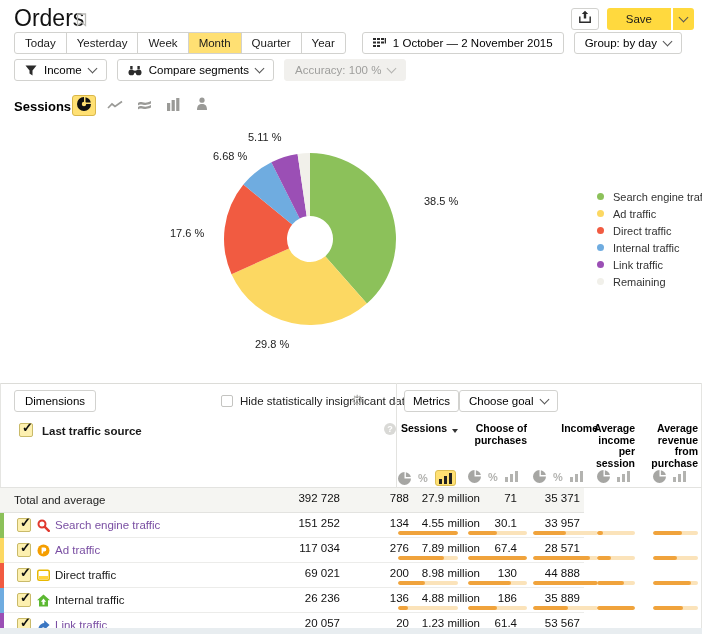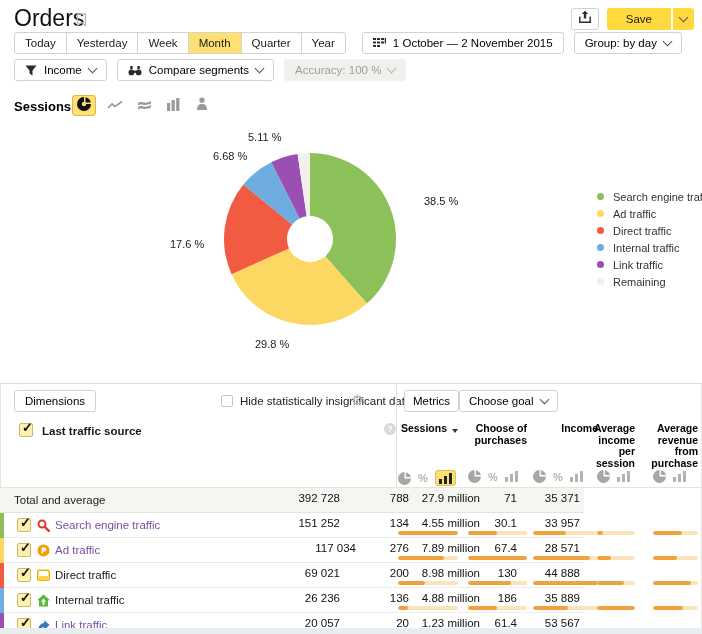--- a/index.html
+++ b/index.html
@@ -204,21 +204,21 @@
     <path d="M310,33 A86,86 0 0 1 366.8728204178341,183.50955198821953 L325.210172902444,136.25255460150058 A23,23 0 0 0 310,96 Z" fill="#8cc15a"></path>
     <path d="M366.8728204178341,183.50955198821953 A86,86 0 0 1 231.50852348329875,154.14382042732603 L289.00809348971944,128.39892871893602 A23,23 0 0 0 325.210172902444,136.25255460150058 Z" fill="#fcd862"></path>
     <path d="M231.50852348329875,154.14382042732603 A86,86 0 0 1 243.3927368229089,64.59896607547131 L292.1864296154291,104.45088627599814 A23,23 0 0 0 289.00809348971944,128.39892871893602 Z" fill="#f15b41"></path>
     <path d="M243.3927368229089,64.59896607547131 A86,86 0 0 1 271.34247574177317,42.1781553318029 L299.66135979140444,98.4546229375752 A23,23 0 0 0 292.1864296154291,104.45088627599814 Z" fill="#6face0"></path>
     <path d="M271.34247574177317,42.1781553318029 A86,86 0 0 1 297.56160301360404,33.904252277750004 L306.6734519687546,96.24183491149128 A23,23 0 0 0 299.66135979140444,98.4546229375752 Z" fill="#9b4fb5"></path>
     <path d="M297.56160301360404,33.904252277750004 A86,86 0 0 1 310,33 L310,96 A23,23 0 0 0 306.6734519687546,96.24183491149128 Z" fill="#f1f0ea"></path>
   </svg>
 <div>
     <div class="pie-label" style="left: 424px; top: 195px;">38.5 %</div>
     <div class="pie-label" style="left: 255px; top: 338px;">29.8 %</div>
-    <div class="pie-label" style="left: 170px; top: 238px;">17.6 %</div>
+    <div class="pie-label" style="left: 170px; top: 227px;">17.6 %</div>
     <div class="pie-label" style="left: 213px; top: 150px;">6.68 %</div>
     <div class="pie-label" style="left: 248px; top: 131px;">5.11 %</div>
   </div>
 <div class="abs legend">
     <div class="legend-item">
       <span class="legend-dot" style="background:#8cc15a"></span>
       <span class="legend-txt">Search engine traffic</span>
     </div>
     <div class="legend-item">
       <span class="legend-dot" style="background:#fcd862"></span>
@@ -395,21 +395,21 @@
     <div class="trow" style="top: 538px;">
       <div class="stripe" style="background:#fcd862"></div>
       <div class="cb-y" style="position:absolute;left:17px;top:5px"></div>
       <span style="position:absolute;left:37px;top:6px;display:inline-flex">
         <svg width="13" height="13" viewBox="0 0 13 13">
           <circle cx="6.5" cy="6.5" r="6" fill="#f59e00"></circle>
           <path d="M4.6,3.4 h2.7 a2,2 0 0 1 0,4 h-1.2 v2.2 h-1.5 Z" fill="#fff"></path>
         </svg>
       </span>
       <a class="row-label" style="color:#7a4fa3;text-decoration:none">Ad traffic</a>
-      <div class="cellval" style="right: 228px; width: 80px;">117 034</div>
+      <div class="cellval" style="right: 244px; width: 80px;">117 034</div>
       <div class="bartrack" style="left: 398px; width: 60px;">
         <div class="barfill" style="width:77.4%"></div>
       </div>
       <div class="cellval" style="right: 175px; width: 79px;">276</div>
       <div class="bartrack" style="left: 468px; width: 59px;">
         <div class="barfill" style="width:100%"></div>
       </div>
       <div class="cellval" style="right: 104px; width: 85px;">7.89 million</div>
       <div class="bartrack" style="left: 533px; width: 65px;">
         <div class="barfill" style="width:87.9%"></div>

